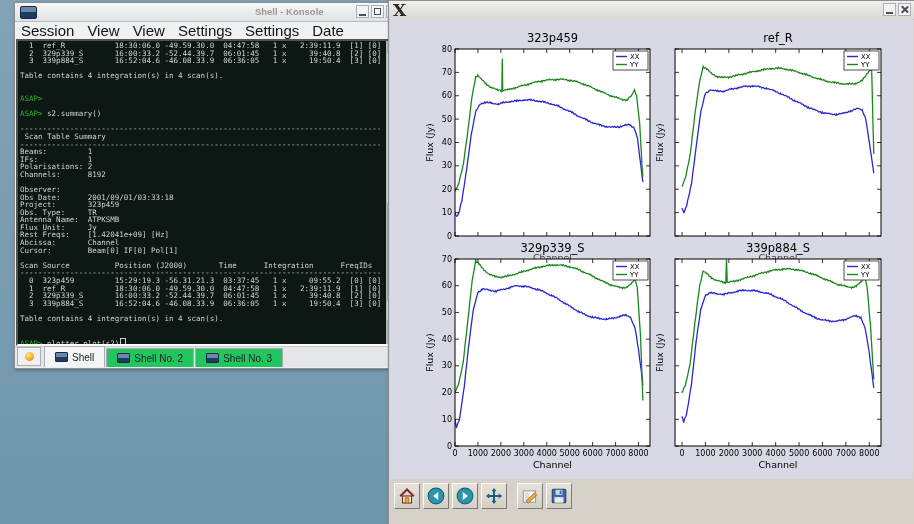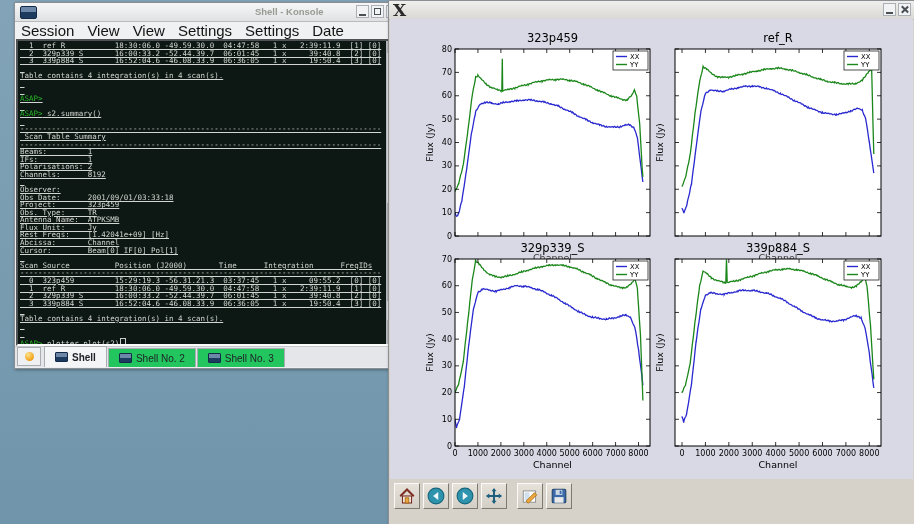--- a/index.html
+++ b/index.html
@@ -26,21 +26,21 @@
   .k-appicon{width:15px;height:11px;margin-left:5px;border-radius:2px;
              background:linear-gradient(#6d87a8 0 45%,#1d3a5f 45%);border:1px solid #122a48;}
   .konsole .title-text{left:62%;}
   .k-menubar{height:17px;background:#eff1f2;display:flex;align-items:center;
              font-size:15px;color:#141414;padding-left:6px;gap:13px;}
   .k-menubar span{cursor:default;}
   .k-termwrap{height:307px;margin:0 1px;background:#0d1713;border:2px solid;
               border-color:#4f5355 #fbfbfb #fbfbfb #4f5355;position:relative;box-sizing:border-box;display:flex;}
   .k-terminal{flex:1;padding:1px 0 0 2px;overflow:hidden;
               font-family:"DejaVu Sans Mono",monospace;font-size:7.5px;line-height:7.58px;
-              color:#d2d6d2;white-space:pre;text-decoration:underline;}
+              color:#d2d6d2;white-space:pre;}
   .tl{height:7.58px;}
   .tp{color:#27b427;}
   .tcur{display:inline-block;width:4px;height:6.5px;border:1px solid #c9cdc9;vertical-align:-1px;margin-left:1px;}
   
   .k-scroll{width:12px;background:#e4e6e8;border-left:1px solid #b9bcbf;display:flex;flex-direction:column;}
   .sb-btn{height:12px;background:#e9eaec;border:1px solid #b4b8bb;box-sizing:border-box;
           display:flex;align-items:center;justify-content:center;}
   .sb-track{flex:1;position:relative;background:#dadcde;}
   .sb-thumb{position:absolute;left:0;width:100%;top:56%;height:37%;background:#eceef0;
             border:1px solid #aeb2b5;box-sizing:border-box;}
@@ -48,21 +48,21 @@
             box-shadow:0 2px 0 #8f9396,0 4px 0 #8f9396,0 0 0 #8f9396;background:#8f9396;}
   .tri-up{width:0;height:0;border-left:3px solid transparent;border-right:3px solid transparent;border-bottom:4px solid #3c4044;}
   .tri-dn{width:0;height:0;border-left:3px solid transparent;border-right:3px solid transparent;border-top:4px solid #3c4044;}
   
   .k-tabbar{height:20px;background:#e4e6e9;border-top:1px solid #c6c9cc;display:flex;align-items:flex-end;}
   .k-newtab{width:22px;height:17px;margin:0 3px 1px 2px;border:1px solid #a9adb1;background:#eff0f2;
             display:flex;align-items:center;justify-content:center;}
   .bulb{width:9px;height:9px;border-radius:50%;background:radial-gradient(circle at 35% 30%,#ffe28a,#f0a21b 70%,#b86f08);}
   .k-tab{height:18px;display:flex;align-items:center;gap:4px;padding:0 10px;font-size:10px;color:#202428;
          background:#22c55e;border:1px solid #a9adb1;border-bottom:none;margin-right:1px;}
-  .k-tab.active{background:#f4f5f6;height:20px;font-weight:bold;align-items:center;}
+  .k-tab.active{background:#f4f5f6;height:20px;font-weight:normal;align-items:center;}
   .tab-icon{width:11px;height:8px;border-radius:1px;background:linear-gradient(#6d87a8 0 45%,#1d3a5f 45%);border:1px solid #122a48;}
 
   
   .plotwin{left:388px;top:0;width:525px;height:524px;background:#d6d2ca;}
   .plotwin .titlebar{background:linear-gradient(#efefed,#d9d8d4);}
   .plotwin .title-text{left:0;right:0;text-align:center;color:#8d8d85;margin-top:33px;}
   .x11-icon{font-family:"DejaVu Serif",serif;font-size:17px;font-weight:bold;color:#2b2b2b;
             margin-left:4px;line-height:17px;z-index:2;}
   .canvas{position:absolute;left:1px;top:18px;width:523px;height:460px;background:#d9d9e6;}
   .pt-toolbar{position:absolute;left:1px;top:478px;right:1px;height:45px;background:#d6d2ca;

